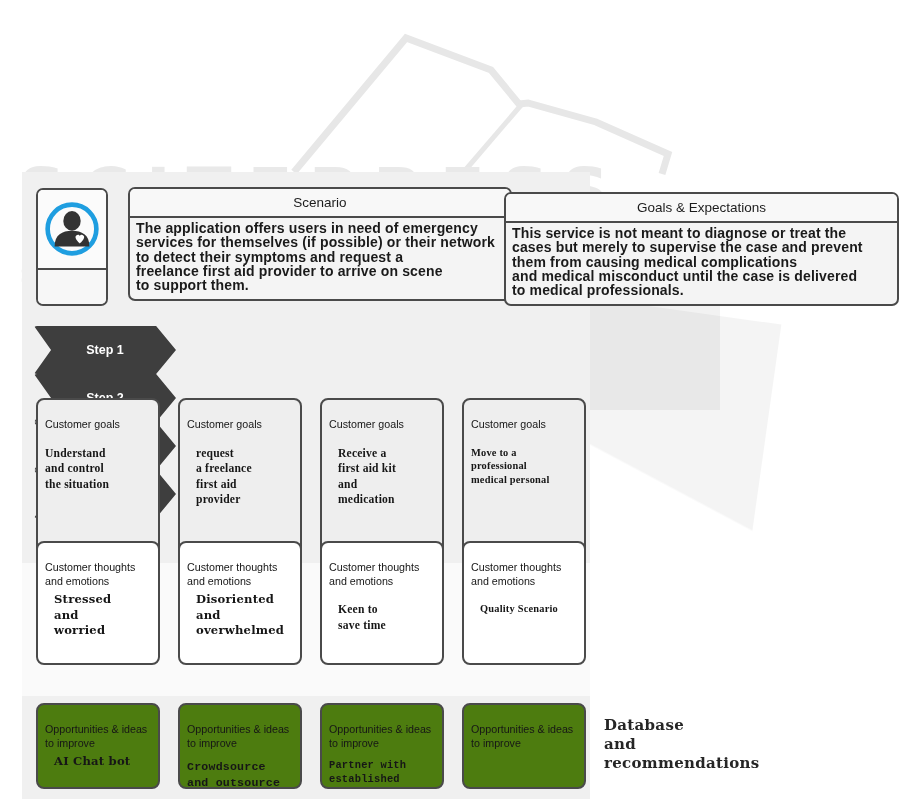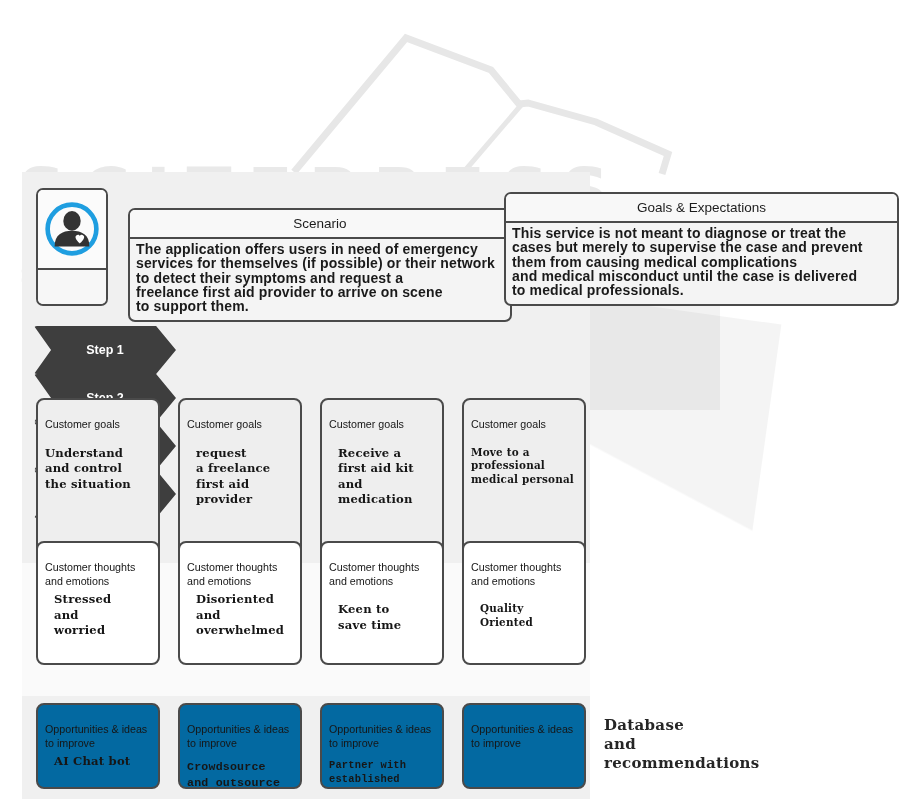--- a/index.html
+++ b/index.html
@@ -116,21 +116,21 @@
 
   .infobox {
     position: absolute;
     background: #f4f4f4;
     border: 2px solid #4a4a4a;
     border-radius: 7px;
     box-sizing: border-box;
     z-index: 3;
     overflow: hidden;
   }
-  .infobox-scenario { left: 128px; top: 208px; width: 384px; height: 114px; }
+  .infobox-scenario { left: 128px; top: 187px; width: 384px; height: 114px; }
   .infobox-goals    { left: 504px; top: 192px; width: 395px; height: 114px; }
   .infobox-head {
     height: 27px;
     line-height: 27px;
     text-align: center;
     font-size: 13.5px;
     font-weight: 400;
     color: #1c1c1c;
     border-bottom: 2px solid #4a4a4a;
     background: #f8f8f8;
@@ -210,21 +210,21 @@
     background: #eeeeee;
   }
   .card-thoughts {
     width: 124px;
     height: 124px;
     background: #ffffff;
   }
   .card-opps {
     width: 124px;
     height: 86px;
-    background: #0369a1;
+    background: #4d7c0f;
   }
 
   .card-label {
     font-family: "Liberation Sans", sans-serif;
     font-size: 10.7px;
     line-height: 13.5px;
     color: #161616;
     white-space: pre-line;
   }
   .card-value {
@@ -236,21 +236,21 @@
     white-space: pre-line;
     margin-top: 4px;
     letter-spacing: 0.2px;
   }
   .card-value.small {
     font-size: 10.4px;
     line-height: 13.6px;
   }
   .card-value.indent { padding-left: 9px; }
   .card-value.tight  { margin-top: 9px; font-family: Liberation Mono, monospace; }
-  .card-value.gap    { margin-top: 14px; }
+  .card-value.gap    { margin-top: 14px; font-family: Liberation Serif, serif; }
 
   .side-note {
     position: absolute;
     left: 604px;
     top: 716px;
     font-family: "DejaVu Serif", serif;
     font-weight: 700;
     font-size: 15px;
     line-height: 19px;
     color: #262626;
@@ -377,21 +377,21 @@
     </div>
     <div class="card card-thoughts">
       <div class="card-label">Customer thoughts
 and emotions</div>
       <div class="card-value gap indent">Keen to
 save time</div>
     </div>
     <div class="card card-thoughts">
       <div class="card-label">Customer thoughts
 and emotions</div>
-      <div class="card-value gap small indent">Quality Oriented</div>
+      <div class="card-value gap small indent">Quality Scenario</div>
     </div>
   </div>
 
   <div class="row row-opps">
     <div class="card card-opps">
       <div class="card-label">Opportunities &amp; ideas
 to improve</div>
       <div class="card-value indent">AI Chat bot</div>
     </div>
     <div class="card card-opps">

